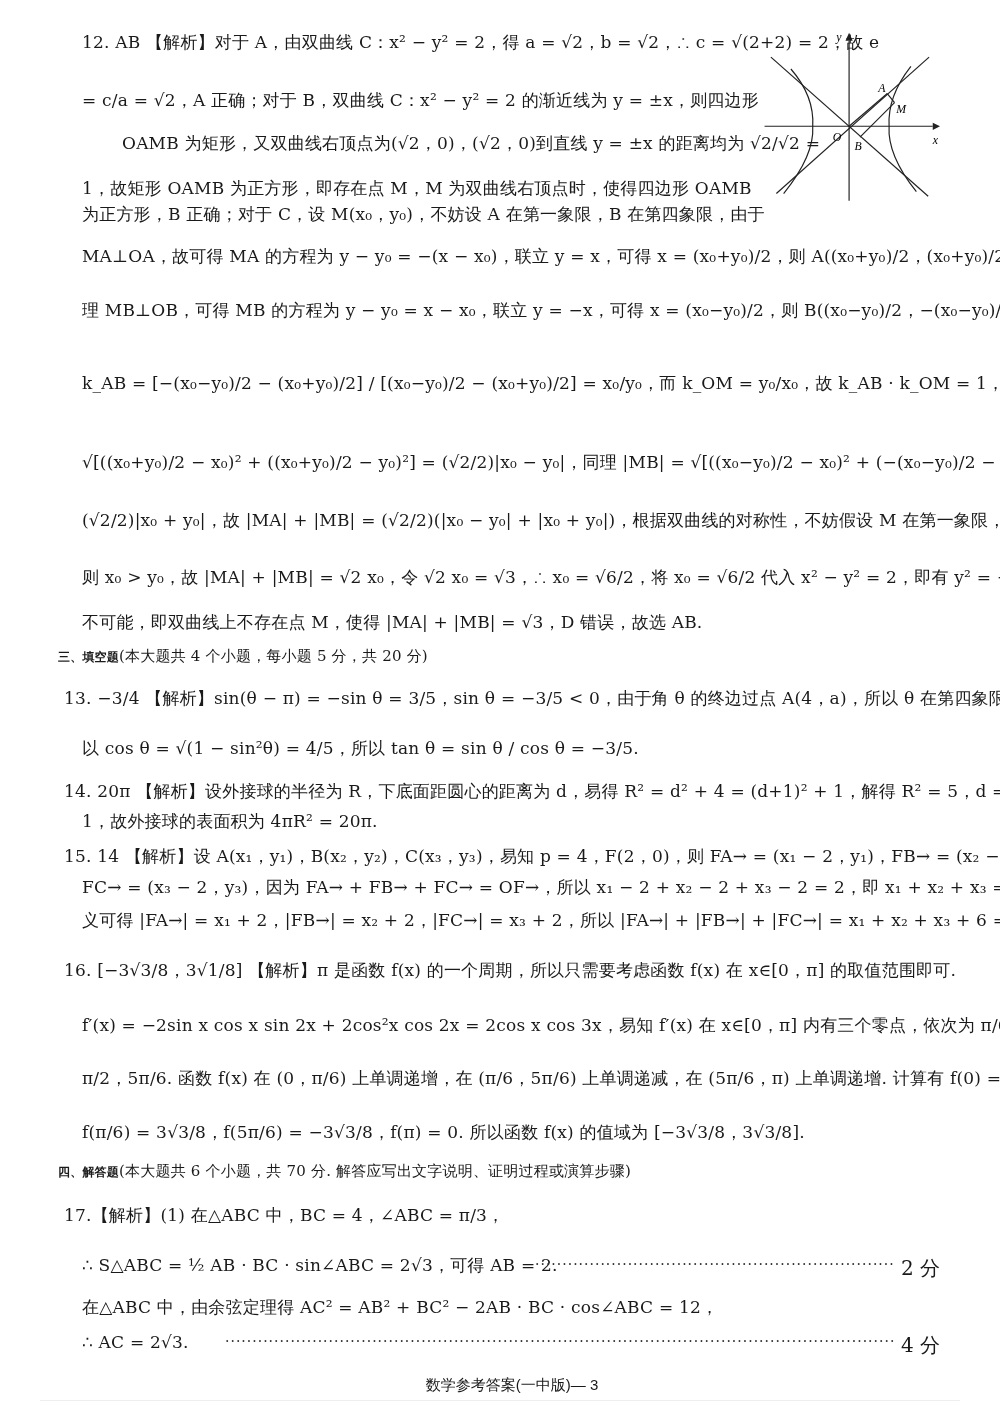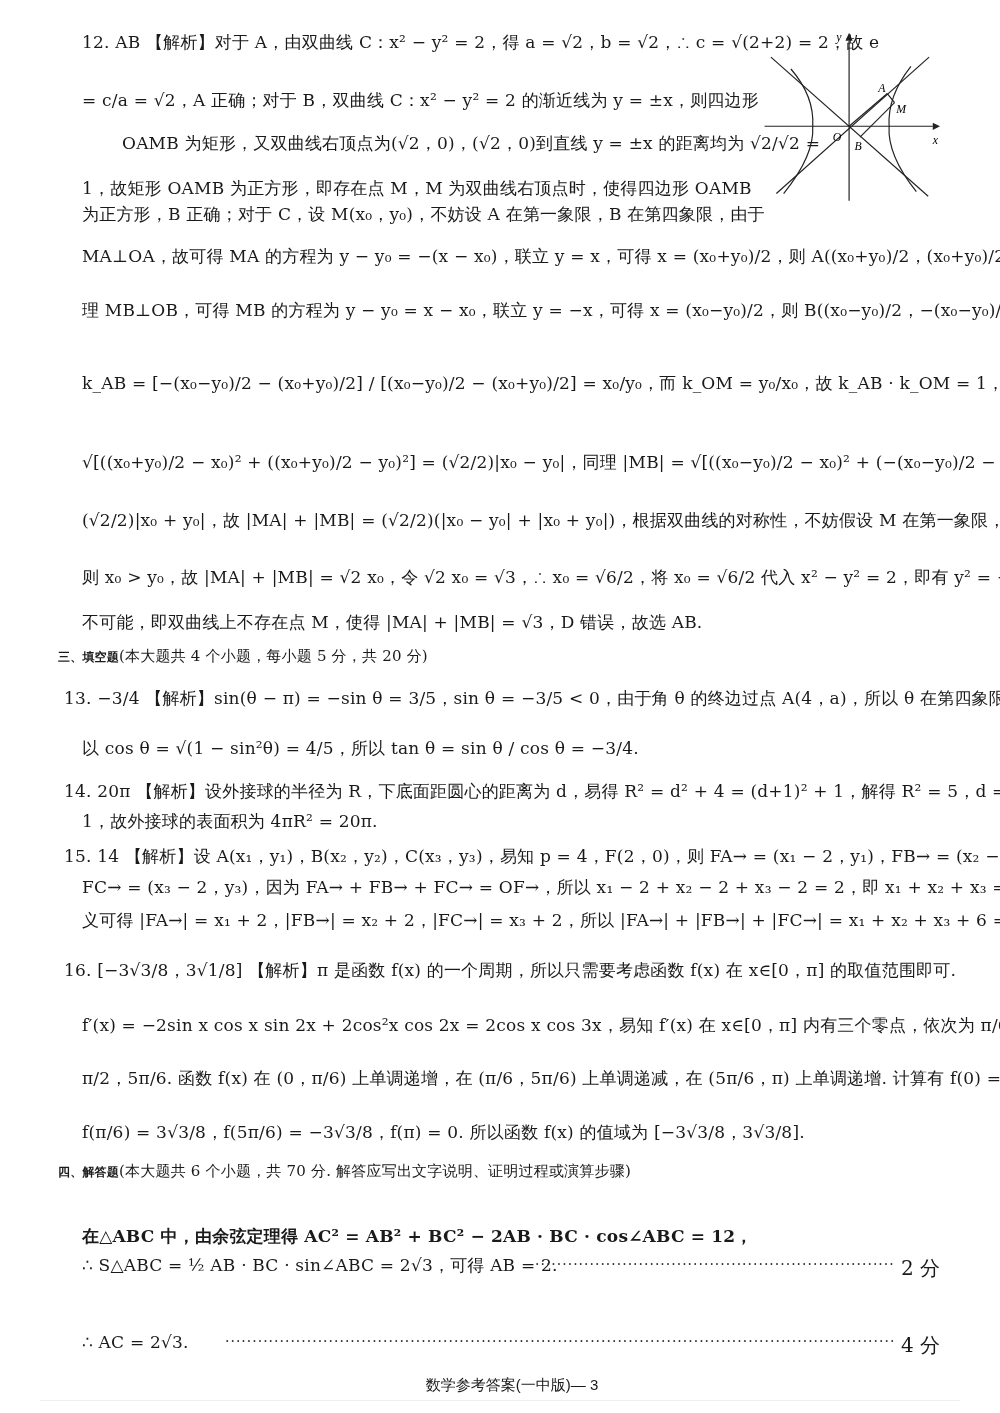--- a/index.html
+++ b/index.html
@@ -56,41 +56,42 @@
   <div class="line" style="top:452px;">√[((x₀+y₀)/2 − x₀)² + ((x₀+y₀)/2 − y₀)²] = (√2/2)|x₀ − y₀|，同理 |MB| = √[((x₀−y₀)/2 − x₀)² + (−(x₀−y₀)/2 − y₀)²] =</div>
   <div class="line" style="top:510px;">(√2/2)|x₀ + y₀|，故 |MA| + |MB| = (√2/2)(|x₀ − y₀| + |x₀ + y₀|)，根据双曲线的对称性，不妨假设 M 在第一象限，</div>
   <div class="line" style="top:567px;">则 x₀ &gt; y₀，故 |MA| + |MB| = √2 x₀，令 √2 x₀ = √3，∴ x₀ = √6/2，将 x₀ = √6/2 代入 x² − y² = 2，即有 y² = −1/2，显然</div>
   <div class="line" style="top:612px;">不可能，即双曲线上不存在点 M，使得 |MA| + |MB| = √3，D 错误，故选 AB.</div>
 
   <div class="line" style="top:645px; left:58px;">
     <span class="sec">三、填空题</span><span class="sec-note">(本大题共 4 个小题，每小题 5 分，共 20 分)</span>
   </div>
 
   <div class="line" style="top:688px; left:64px;">13. −3/4  【解析】sin(θ − π) = −sin θ = 3/5，sin θ = −3/5 &lt; 0，由于角 θ 的终边过点 A(4，a)，所以 θ 在第四象限，所</div>
-  <div class="line" style="top:738px;">以 cos θ = √(1 − sin²θ) = 4/5，所以 tan θ = sin θ / cos θ = −3/4.</div>
+  <div class="line" style="top:738px;">以 cos θ = √(1 − sin²θ) = 4/5，所以 tan θ = sin θ / cos θ = −3/5.</div>
 
   <div class="line" style="top:781px; left:64px;">14. 20π  【解析】设外接球的半径为 R，下底面距圆心的距离为 d，易得 R² = d² + 4 = (d+1)² + 1，解得 R² = 5，d =</div>
   <div class="line" style="top:811px;">1，故外接球的表面积为 4πR² = 20π.</div>
 
   <div class="line" style="top:846px; left:64px;">15. 14  【解析】设 A(x₁，y₁)，B(x₂，y₂)，C(x₃，y₃)，易知 p = 4，F(2，0)，则 FA→ = (x₁ − 2，y₁)，FB→ = (x₂ − 2，y₂)，</div>
   <div class="line" style="top:877px;">FC→ = (x₃ − 2，y₃)，因为 FA→ + FB→ + FC→ = OF→，所以 x₁ − 2 + x₂ − 2 + x₃ − 2 = 2，即 x₁ + x₂ + x₃ = 8. 由抛物线的定</div>
   <div class="line" style="top:910px;">义可得 |FA→| = x₁ + 2，|FB→| = x₂ + 2，|FC→| = x₃ + 2，所以 |FA→| + |FB→| + |FC→| = x₁ + x₂ + x₃ + 6 = 14.</div>
 
   <div class="line" style="top:960px; left:64px;">16. [−3√3/8，3√1/8]  【解析】π 是函数 f(x) 的一个周期，所以只需要考虑函数 f(x) 在 x∈[0，π] 的取值范围即可.</div>
   <div class="line" style="top:1015px;">f′(x) = −2sin x cos x sin 2x + 2cos²x cos 2x = 2cos x cos 3x，易知 f′(x) 在 x∈[0，π] 内有三个零点，依次为 π/6，</div>
   <div class="line" style="top:1068px;">π/2，5π/6. 函数 f(x) 在 (0，π/6) 上单调递增，在 (π/6，5π/6) 上单调递减，在 (5π/6，π) 上单调递增. 计算有 f(0) = 0.</div>
   <div class="line" style="top:1122px;">f(π/6) = 3√3/8，f(5π/6) = −3√3/8，f(π) = 0. 所以函数 f(x) 的值域为 [−3√3/8，3√3/8].</div>
 
   <div class="line" style="top:1160px; left:58px;">
     <span class="sec">四、解答题</span><span class="sec-note">(本大题共 6 个小题，共 70 分. 解答应写出文字说明、证明过程或演算步骤)</span>
   </div>
 
+  <div class="line" style="top:1205px; left:64px;">17.【解析】(1) 在△ABC 中，BC = 4，∠ABC = π/3，</div>
   <div class="line" style="top:1255px;">∴ S△ABC = ½ AB · BC · sin∠ABC = 2√3，可得 AB = 2.</div>
   <div class="dots" style="top:1256px; left:535px; width:360px;">··············································································</div>
   <div class="score" style="top:1255px;">2 分</div>
-  <div class="line" style="top:1226px;font-weight:bold;">在△ABC 中，由余弦定理得 AC² = AB² + BC² − 2AB · BC · cos∠ABC = 12，</div>
+  <div class="line" style="top:1297px;">在△ABC 中，由余弦定理得 AC² = AB² + BC² − 2AB · BC · cos∠ABC = 12，</div>
   <div class="line" style="top:1332px;">∴ AC = 2√3.</div>
   <div class="dots" style="top:1333px; left:225px; width:670px;">································································································································································</div>
   <div class="score" style="top:1332px;text-align:right;">4 分</div>
 
   <div class="footer" style="top:1376px;">数学参考答案(一中版)— 3</div>
   <div class="bottom-rule"></div>
 </div>
 
 </body></html>

